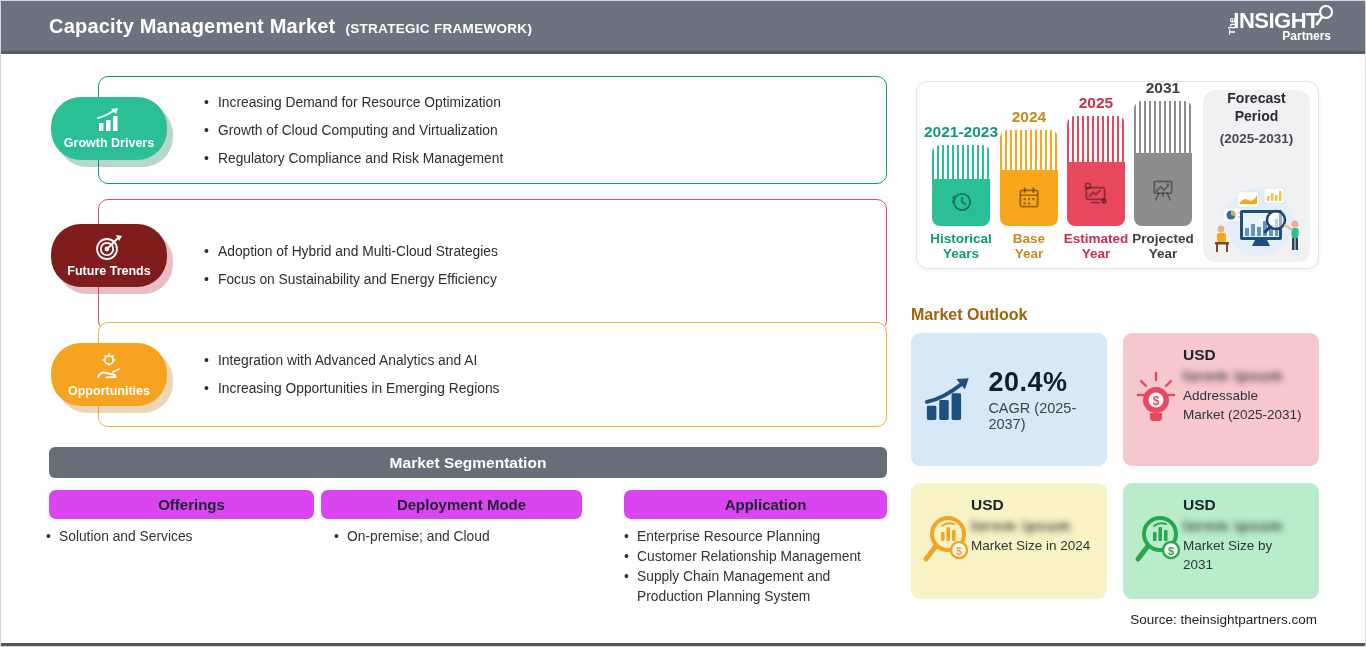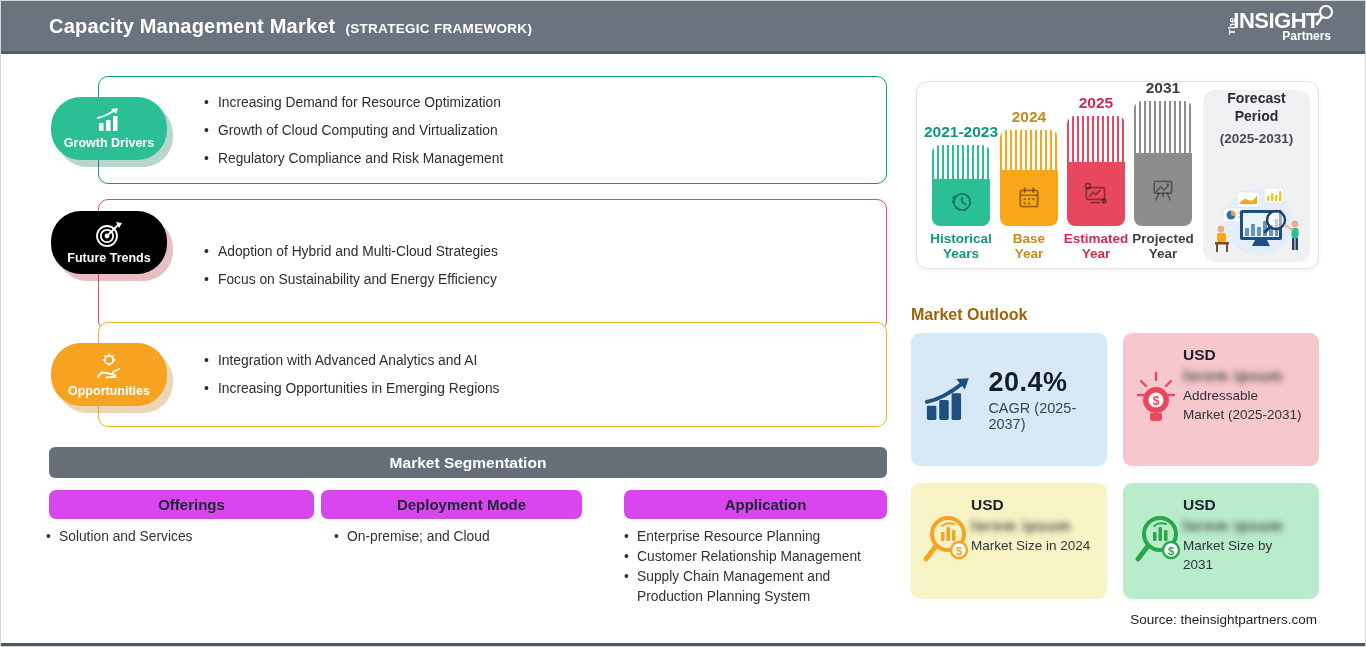--- a/index.html
+++ b/index.html
@@ -33,21 +33,21 @@
   .fw-box li::before { content:"•"; position:absolute; left:0; top:-1px; color:#2d2d2d; font-size:14px; }
   #fw-box-0 { top:75px;  height:108px; border:1.6px solid #0e9b7d; }
   #fw-box-1 { top:198px; height:132px; border:1.6px solid #e8485e; }
   #fw-box-2 { top:321px; height:105px; border:1.6px solid #f0b429; }
   .pill {
     position:absolute; left:50px; width:116px; height:63px; border-radius:30px;
     display:flex; flex-direction:column; align-items:center; justify-content:center;
     color:#fff; z-index:3; gap:2px;
   }
   #pill-0 { top:96px;  background:#2bbf96; box-shadow:6px 7px 0 rgba(20,120,95,.30); }
-  #pill-1 { top:210px; background:#000000; box-shadow:6px 7px 0 rgba(180,35,58,.30); }
+  #pill-1 { top:223px; background:#7f1d1d; box-shadow:6px 7px 0 rgba(180,35,58,.30); }
   #pill-2 { top:342px; background:#f7a322; box-shadow:6px 7px 0 rgba(196,120,10,.30); }
   .pill-label { font-size:12.5px; font-weight:700; }
   
   .seg-bar {
     position:absolute; left:48px; top:446px; width:838px; height:31px;
     background:#666f78; border-radius:6px; color:#fff; font-size:15.5px; font-weight:700;
     display:flex; align-items:center; justify-content:center;
   }
   .chip {
     position:absolute; top:489px; height:29px; background:#d946ef; border-radius:7px;

